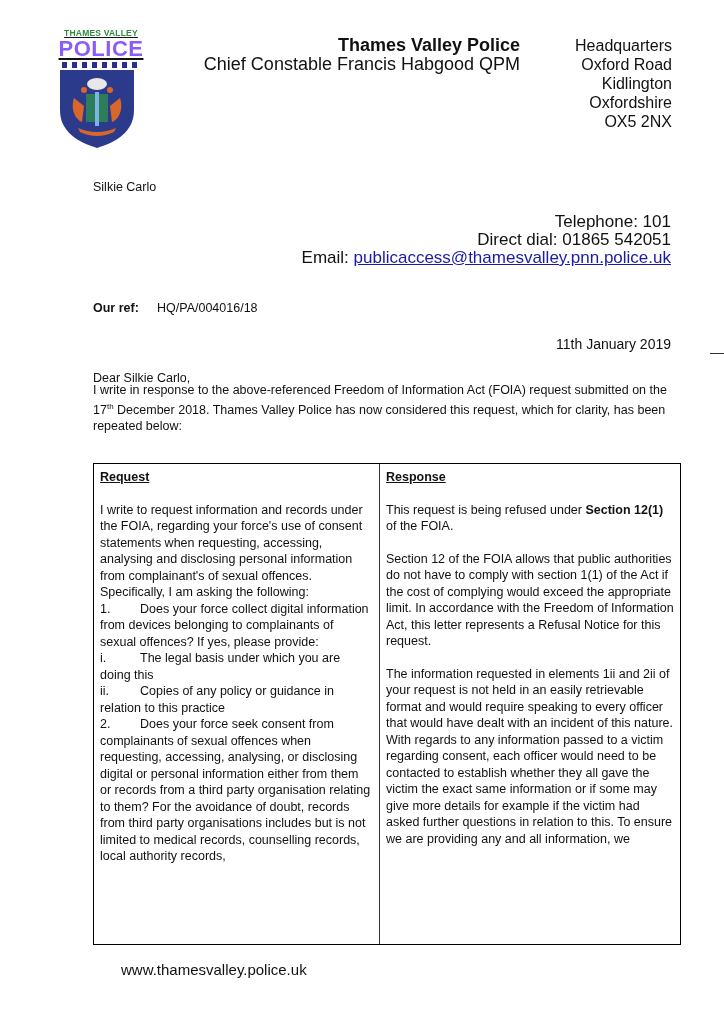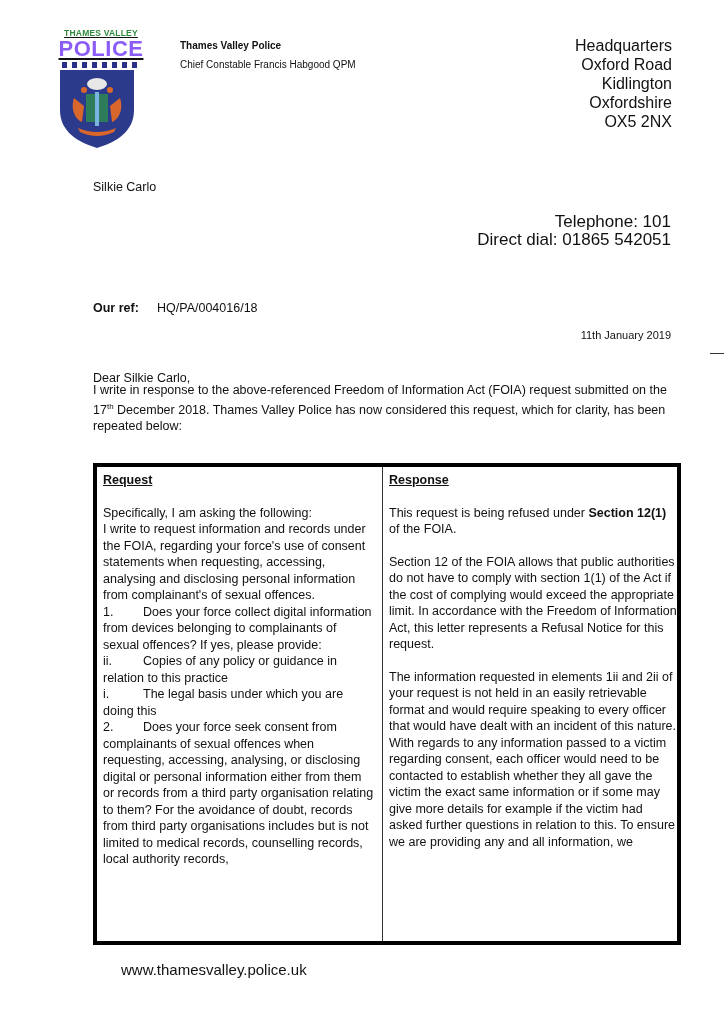--- a/index.html
+++ b/index.html
@@ -9,38 +9,38 @@
   }
   .abs { position: absolute; }
   
   .logo { left: 58px; top: 28px; width: 86px; height: 118px; text-decoration: underline; }
   .logo-top { font-size: 8.5px; font-weight: bold; color: #2e8b3e; text-align: center; letter-spacing: 0.2px; line-height: 10px; }
   .logo-police { font-size: 22px; font-weight: bold; color: #8b5cf6; text-align: center; line-height: 22px; letter-spacing: 0.5px; }
   .logo-check { height: 6px; margin: 2px 4px 0 4px;
     background: repeating-linear-gradient(90deg, #2a2f8a 0 5px, #ffffff 5px 10px); }
   .logo-shield { margin: 2px auto 0 auto; }
 
-  .hdr-title { left: 180px; top: 36px; width: 340px; text-align: left; font-size: 10px; line-height: 19px; }
+  .hdr-title { left: 180px; top: 36px; width: 340px; text-align: right; font-size: 18px; line-height: 19px; }
   .hdr-title .t1 { font-weight: bold; }
   .hq { left: 520px; top: 36px; width: 152px; text-align: right; font-size: 16px; line-height: 19px; }
 
   .recipient { left: 93px; top: 180px; font-size: 12.5px; }
   .contact { right: 53px; top: 213px; text-align: right; font-size: 17px; line-height: 18px; }
   .contact a { color: #1a1aa6; text-decoration: underline; }
 
   .ref { left: 93px; top: 301px; font-size: 12.5px; }
   .ref b { display: inline-block; width: 64px; }
-  .date { right: 53px; top: 329px; font-size: 11px; }
+  .date { right: 53px; top: 336px; font-size: 14px; }
   .dash { left: 710px; top: 353px; width: 14px; height: 1px; background: #333; }
 
   .salutation { left: 93px; top: 371px; font-size: 12.5px; }
   .intro { left: 93px; top: 382px; width: 590px; font-size: 12.5px; line-height: 16.5px; }
   .intro sup { font-size: 8px; }
 
-  .tbl { left: 93px; top: 463px; width: 588px; height: 482px; border: 4px solid #000000; box-sizing: border-box; }
+  .tbl { left: 93px; top: 463px; width: 588px; height: 482px; border: 1px solid #000000; box-sizing: border-box; }
   .col { position: absolute; top: 0; bottom: 0; padding: 5px 6px; box-sizing: border-box;
          font-size: 12.5px; line-height: 16.5px; overflow: hidden; }
   .col-req { left: 0; width: 286px; border-right: 1px solid #333; }
   .col-res { left: 286px; width: 300px; }
   .col h4 { margin: 0 0 16px 0; font-size: 12.5px; font-weight: bold; text-decoration: underline; }
   .col p { margin: 0 0 16px 0; }
   .col .line { margin: 0; }
   .num { display: inline-block; width: 40px; }
 
   .footer { left: 121px; top: 961px; font-size: 15px; }
@@ -75,41 +75,42 @@
   <div>Kidlington</div>
   <div>Oxfordshire</div>
   <div>OX5 2NX</div>
 </div>
 
 <div class="abs recipient">Silkie Carlo</div>
 
 <div class="abs contact">
   <div>Telephone: 101</div>
   <div>Direct dial: 01865 542051</div>
+  <div><span>Email: </span><a>publicaccess@thamesvalley.pnn.police.uk</a></div>
 </div>
 
 <div class="abs ref">
   <b>Our ref:</b><span>HQ/PA/004016/18</span>
 </div>
 
 <div class="abs date">11th January 2019</div>
 <div class="abs dash"></div>
 
 <div class="abs salutation">Dear Silkie Carlo,</div>
 
 <div class="abs intro"><span>I write in response to the above-referenced Freedom of Information Act (FOIA) request submitted on the 17</span><sup>th</sup><span> December 2018. Thames Valley Police has now considered this request, which for clarity, has been repeated below:</span></div>
 
 <div class="abs tbl">
   <div class="col col-req">
     <h4>Request</h4>
+    <div class="line">I write to request information and records under the FOIA, regarding your force's use of consent statements when requesting, accessing, analysing and disclosing personal information from complainant's of sexual offences.</div>
     <div class="line">Specifically, I am asking the following:</div>
-    <div class="line">I write to request information and records under the FOIA, regarding your force's use of consent statements when requesting, accessing, analysing and disclosing personal information from complainant's of sexual offences.</div>
     <div class="line"><span class="num">1.</span><span>Does your force collect digital information from devices belonging to complainants of sexual offences? If yes, please provide:</span></div>
+    <div class="line"><span class="num">i.</span><span>The legal basis under which you are doing this</span></div>
     <div class="line"><span class="num">ii.</span><span>Copies of any policy or guidance in relation to this practice</span></div>
-    <div class="line"><span class="num">i.</span><span>The legal basis under which you are doing this</span></div>
     <div class="line"><span class="num">2.</span><span>Does your force seek consent from complainants of sexual offences when requesting, accessing, analysing, or disclosing digital or personal information either from them or records from a third party organisation relating to them? For the avoidance of doubt, records from third party organisations includes but is not limited to medical records, counselling records, local authority records,</span></div>
   </div>
   <div class="col col-res">
     <h4>Response</h4>
     <p><span>This request is being refused under </span><b>Section 12(1)</b><span> of the FOIA.</span></p>
     <p>Section 12 of the FOIA allows that public authorities do not have to comply with section 1(1) of the Act if the cost of complying would exceed the appropriate limit.  In accordance with the Freedom of Information Act, this letter represents a Refusal Notice for this request.</p>
     <p>The information requested in elements 1ii and 2ii of your request is not held in an easily retrievable format and would require speaking to every officer that would have dealt with an incident of this nature. With regards to any information passed to a victim regarding consent, each officer would need to be contacted to establish whether they all gave the victim the exact same information or if some may give more details for example if the victim had asked further questions in relation to this. To ensure we are providing any and all information, we</p>
   </div>
 </div>
 

